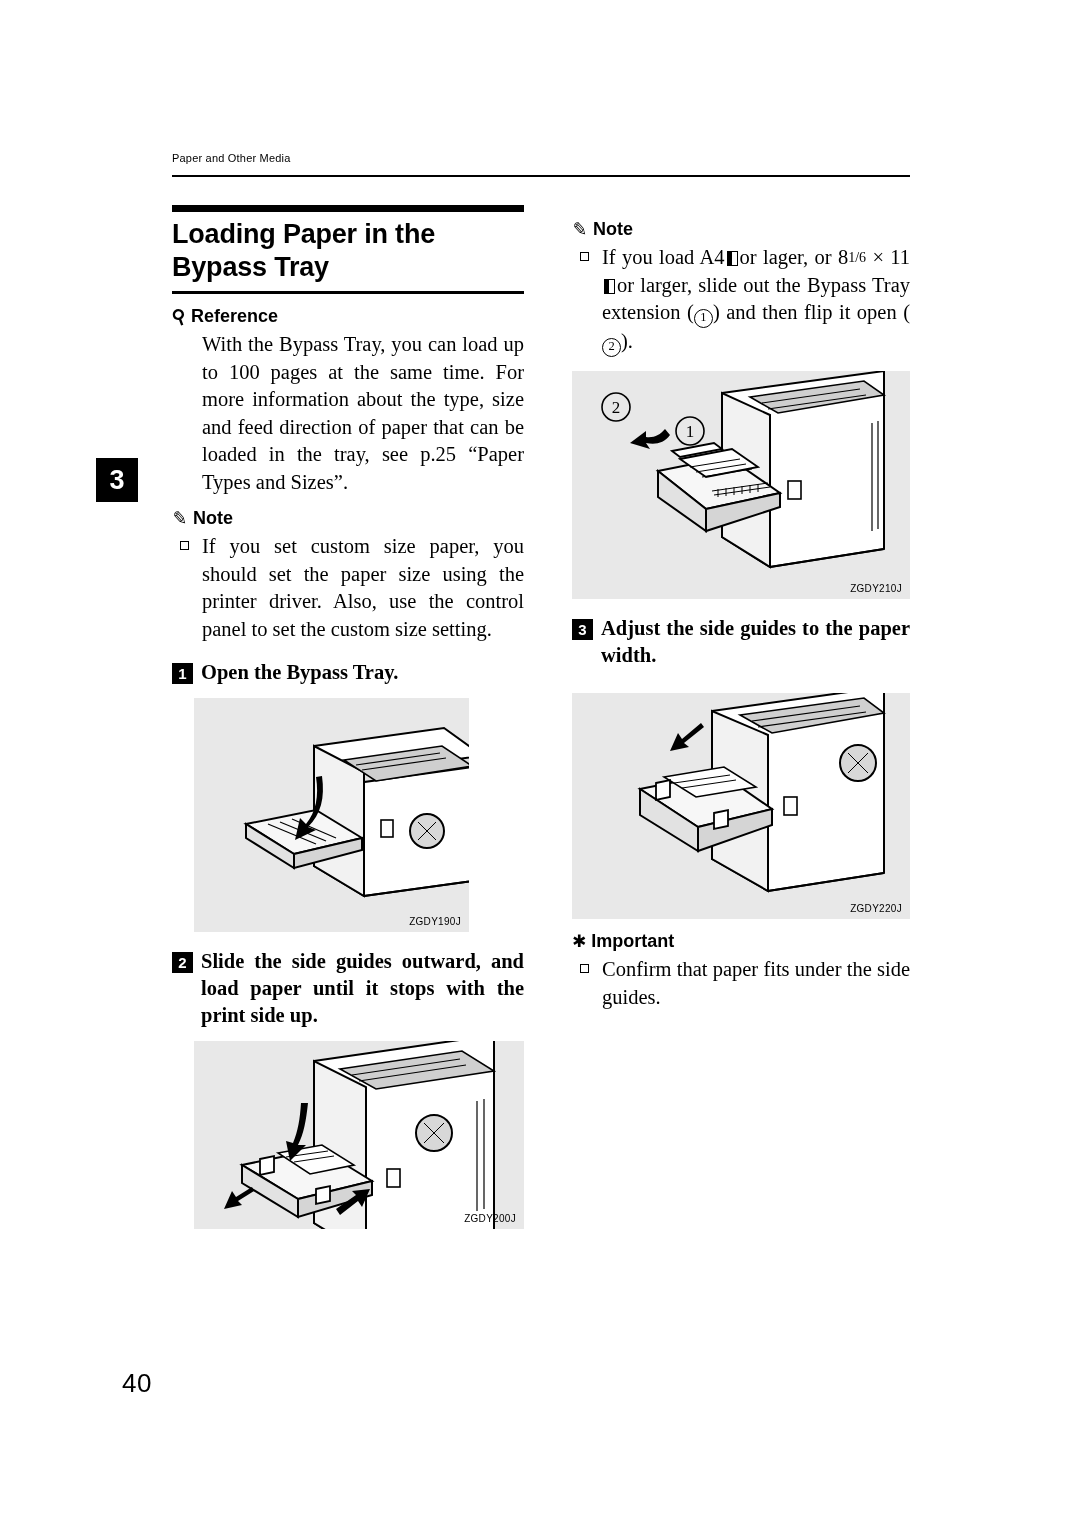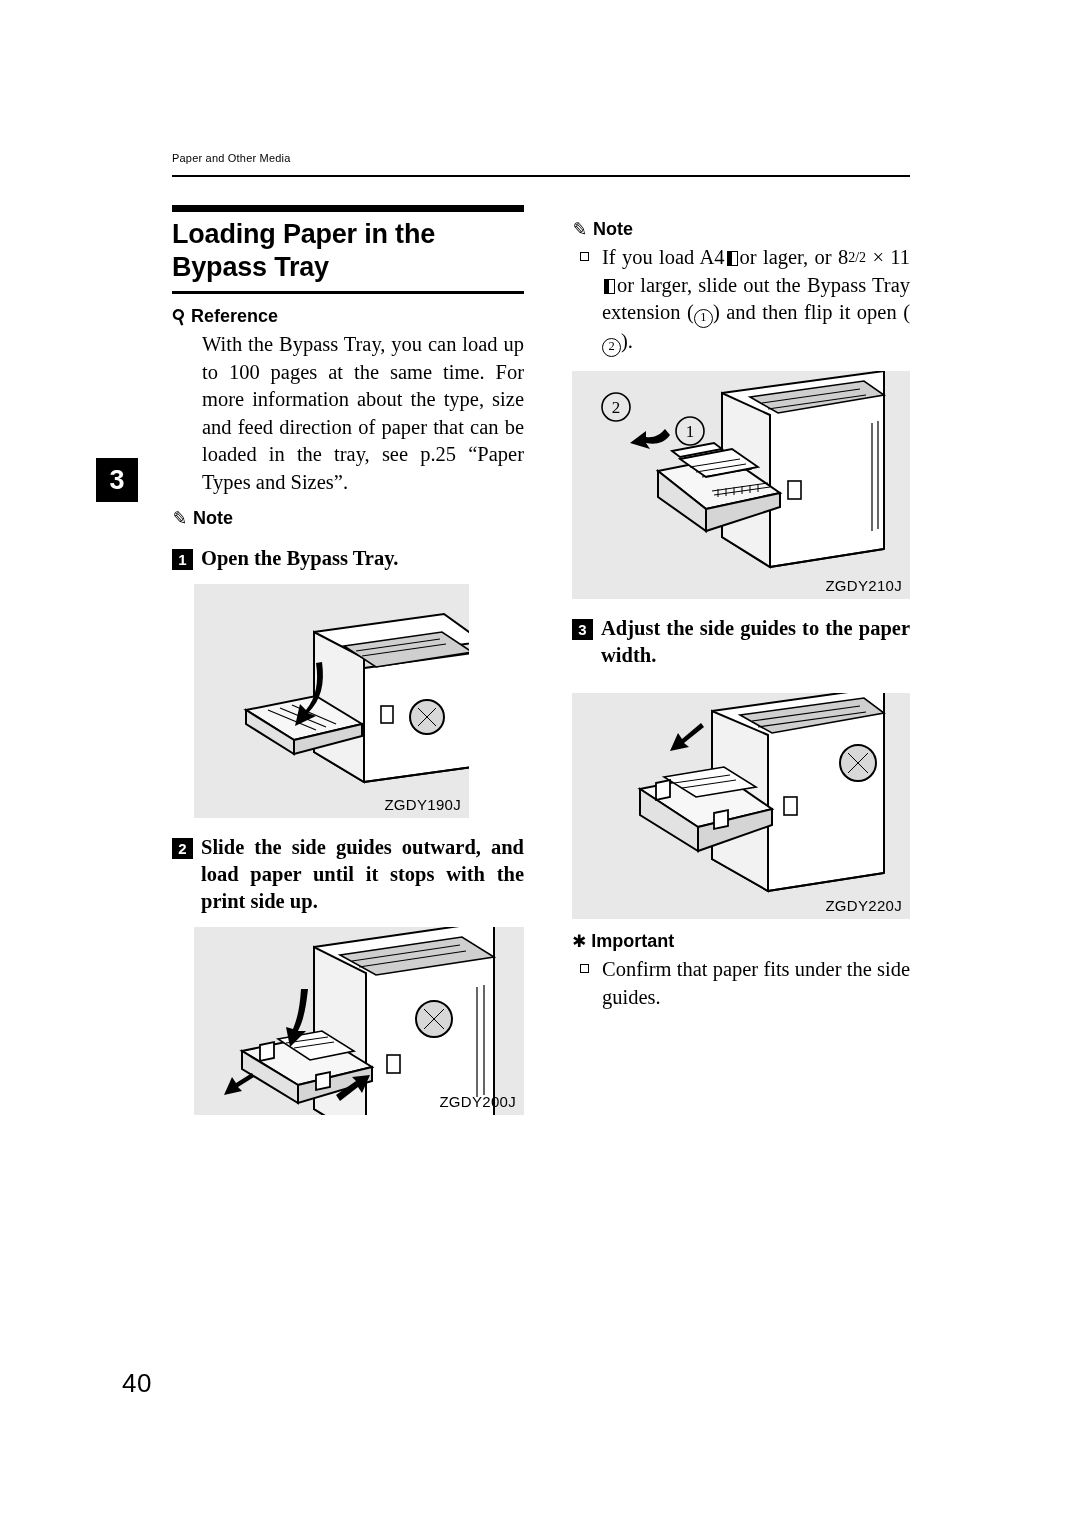--- a/index.html
+++ b/index.html
@@ -186,21 +186,21 @@
     position: relative;
     background: #e8e8e8;
     margin-top: 12px;
     overflow: hidden;
   }
   .fig-code {
     position: absolute;
     right: 8px;
     bottom: 5px;
     font-family: "Liberation Sans", sans-serif;
-    font-size: 15px;
+    font-size: 10px;
     letter-spacing: 0.3px;
     color: #000;
   }
   .figure svg { display: block; }
 
   
   .frac {
     display: inline-block;
     font-size: 14px;
     vertical-align: 0.15em;
@@ -247,20 +247,24 @@
   <div class="lbl">
     <span class="glyph glyph-ref">⚲</span>
     <span>Reference</span>
   </div>
   <div class="para">With the Bypass Tray, you can load up to 100 pages at the same time. For more information about the type, size and feed direction of paper that can be loaded in the tray, see p.25 “Paper Types and Sizes”.</div>
 
   <div class="lbl">
     <span class="glyph glyph-note">✎</span>
     <span>Note</span>
   </div>
+  <div class="bullet">
+    <span class="marker"></span>
+    <span>If you set custom size paper, you should set the paper size using the printer driver. Also, use the control panel to set the custom size setting.</span>
+  </div>
 
   <div class="step">
     <div class="step-num">1</div>
     <div class="step-text">Open the Bypass Tray.</div>
   </div>
 
   <div class="figure" style="width:275px;height:234px;margin-left:22px;">
     <svg width="330" height="234" viewBox="0 0 330 234">
 
       <g fill="#ffffff" stroke="#000" stroke-width="2">
@@ -364,21 +368,21 @@
 
 <div class="col-right">
 
   <div class="lbl" style="margin-top:14px;">
     <span class="glyph glyph-note">✎</span>
     <span>Note</span>
   </div>
   <div class="bullet">
     <span class="marker"></span>
     <span>If you load A4</span><span class="portrait-icon"></span><span>or lager, or</span>
-    <span>8</span><span class="frac">2/2</span>
+    <span>8</span><span class="frac">1/6</span>
     <span>× 11</span><span class="portrait-icon"></span><span>or larger, slide out</span>
     <span>the Bypass Tray extension (</span><span class="circnum">1</span><span>)</span>
     <span>and then flip it open (</span><span class="circnum">2</span><span>).</span>
   </div>
 
   <div class="figure" style="width:338px;height:228px;margin-top:14px;">
     <svg width="338" height="228" viewBox="0 0 338 228">
       <g fill="#ffffff" stroke="#000" stroke-width="2">
         <path d="M150 22 L312 0 L312 178 L198 196 L150 166 Z"></path>
         <path d="M150 22 L150 166 L198 196 L198 44 Z" fill="#f2f2f2"></path>

